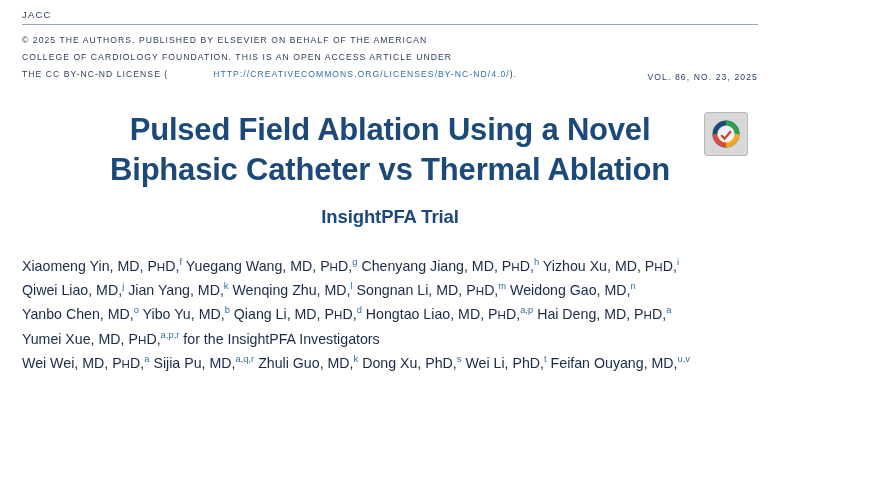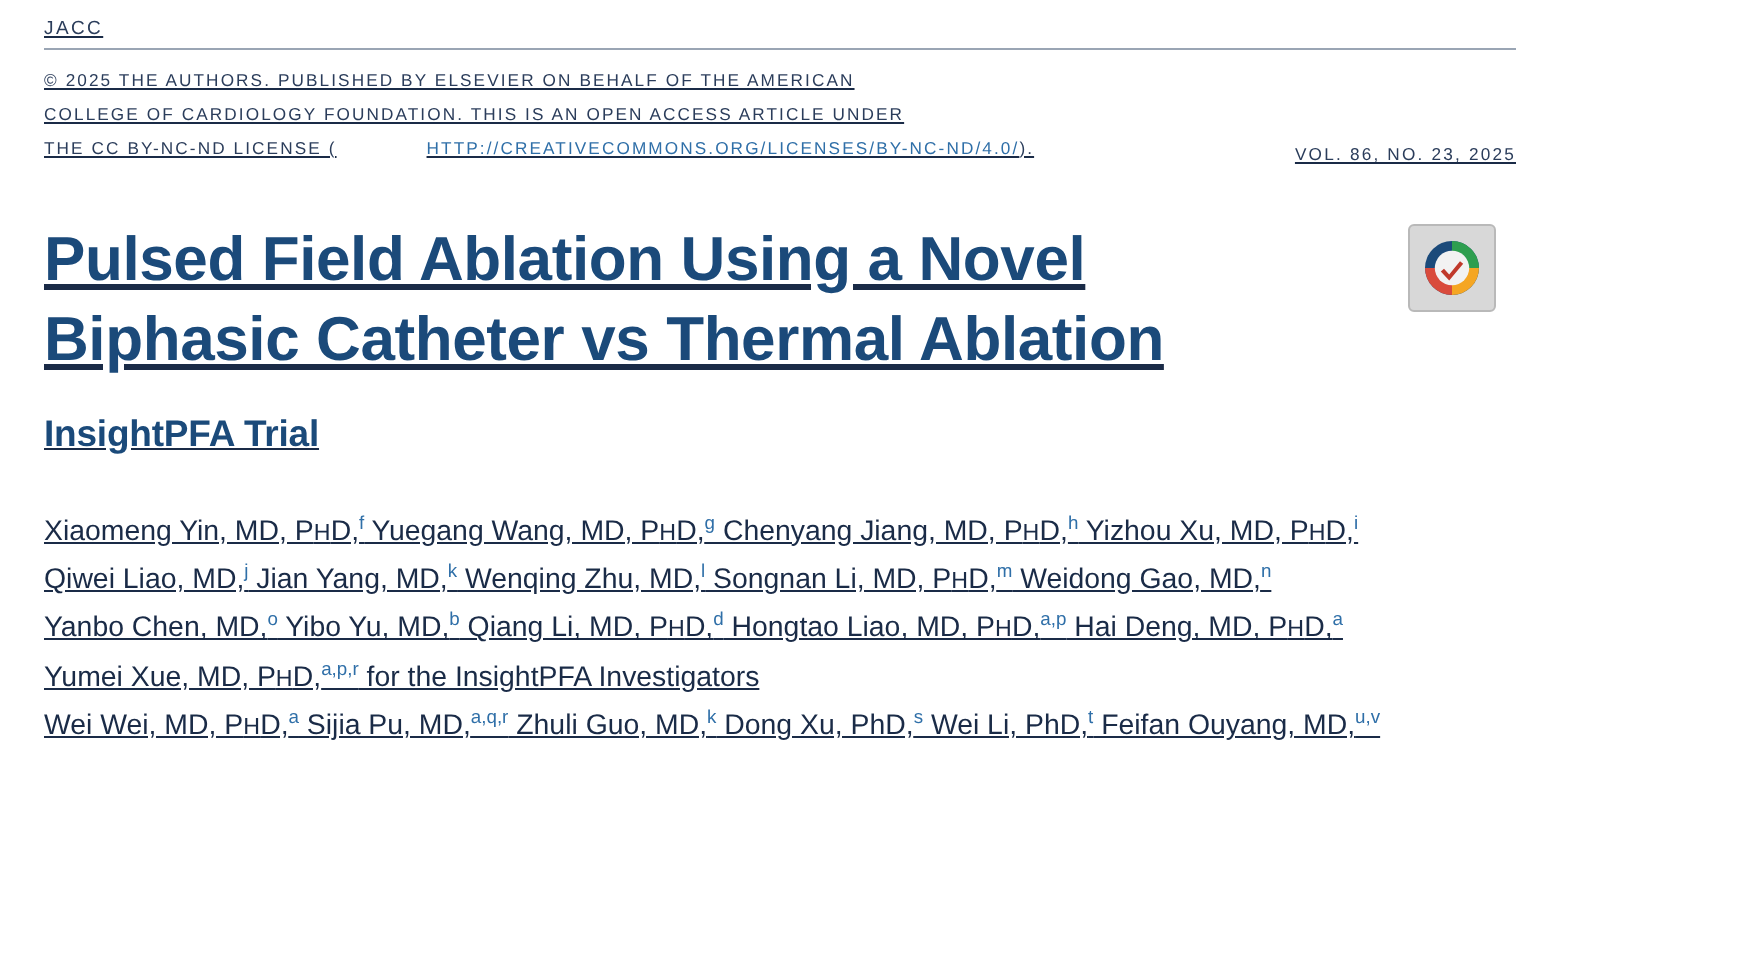--- a/index.html
+++ b/index.html
@@ -13,21 +13,20 @@
     font-family: "Liberation Sans", sans-serif;
     color: #1a2b47;
     overflow: hidden;
   }
   .page {
     position: relative;
     width: 780px;
     height: 483px;
     box-sizing: border-box;
     padding: 0 22px;
-    text-decoration: underline;
   }
 
   
   .journal-mark {
     font-size: 9.5px;
     letter-spacing: 1.2px;
     color: #2b3d5b;
     padding-top: 9px;
     font-weight: 400;
   }
@@ -60,20 +59,21 @@
     letter-spacing: 1.1px;
     color: #2b3d5b;
     white-space: nowrap;
     padding-top: 1px;
   }
 
   
   .title-block {
     margin-top: 28px;
     position: relative;
+    text-align: center;
   }
   h1.title {
     font-size: 31px;
     line-height: 1.28;
     font-weight: 700;
     color: #1b4a7a;
     margin: 0;
     max-width: 760px;
     letter-spacing: -0.2px;
   }

